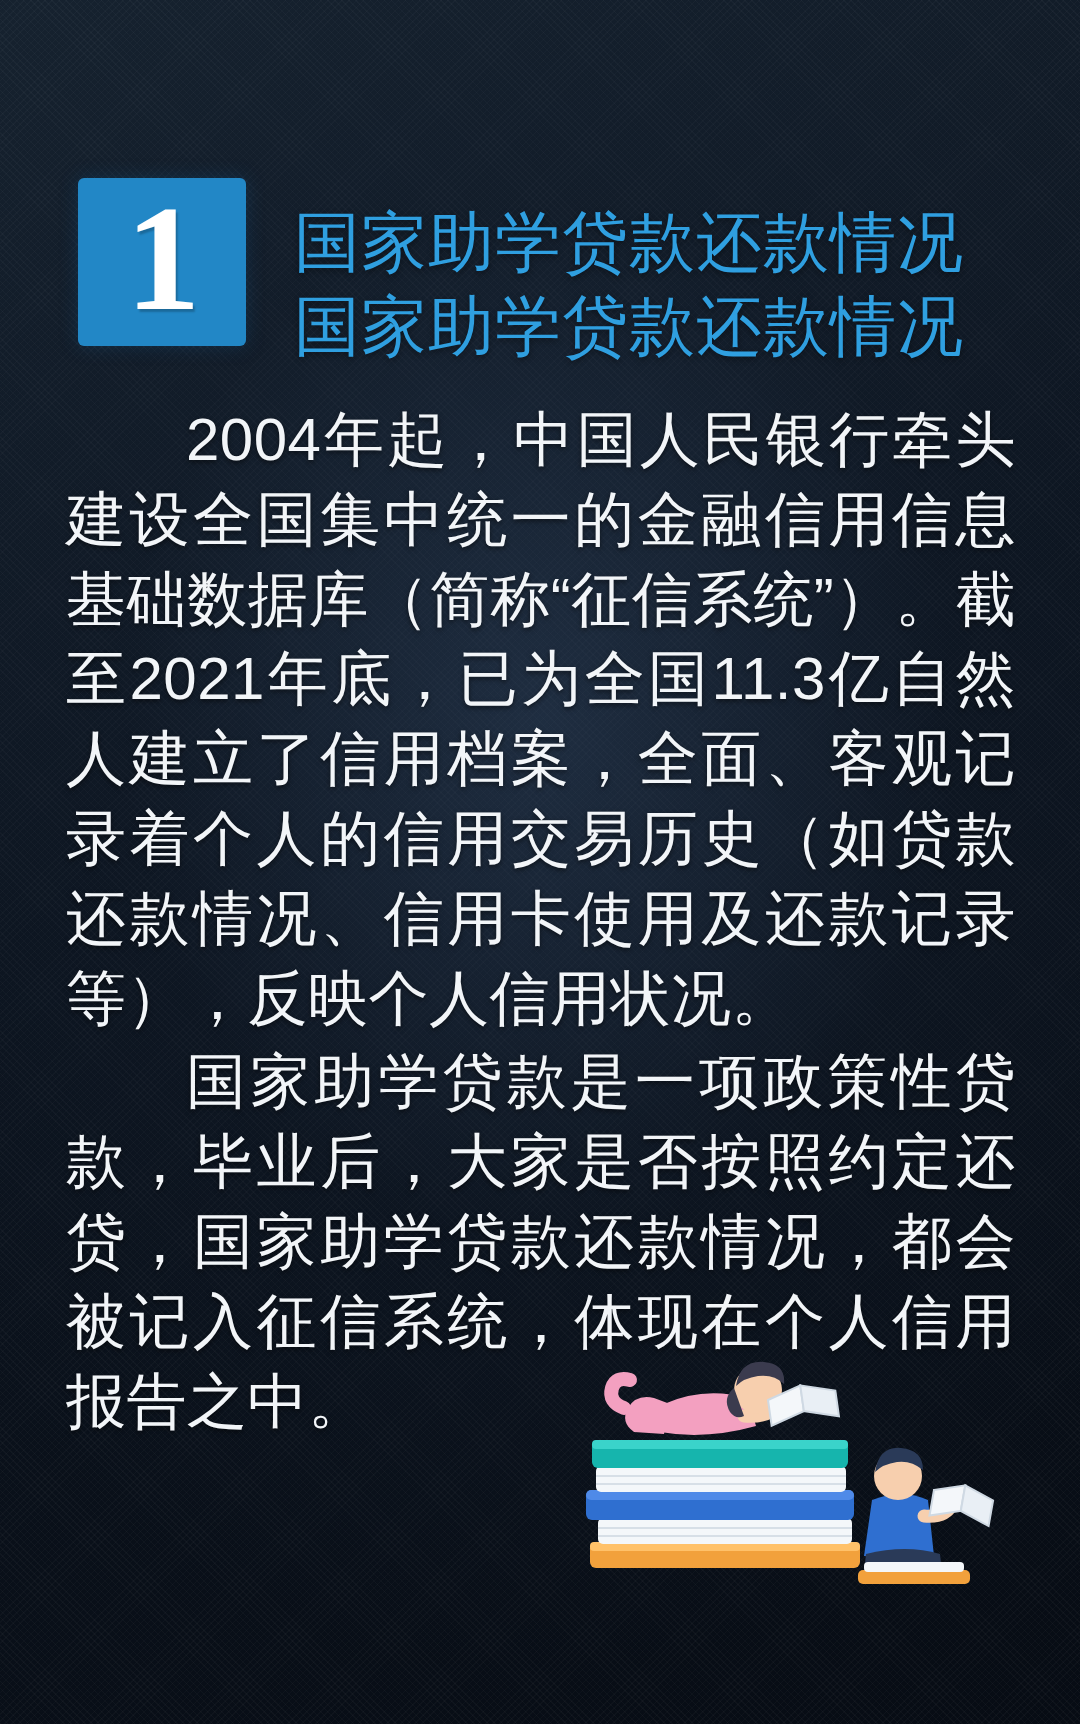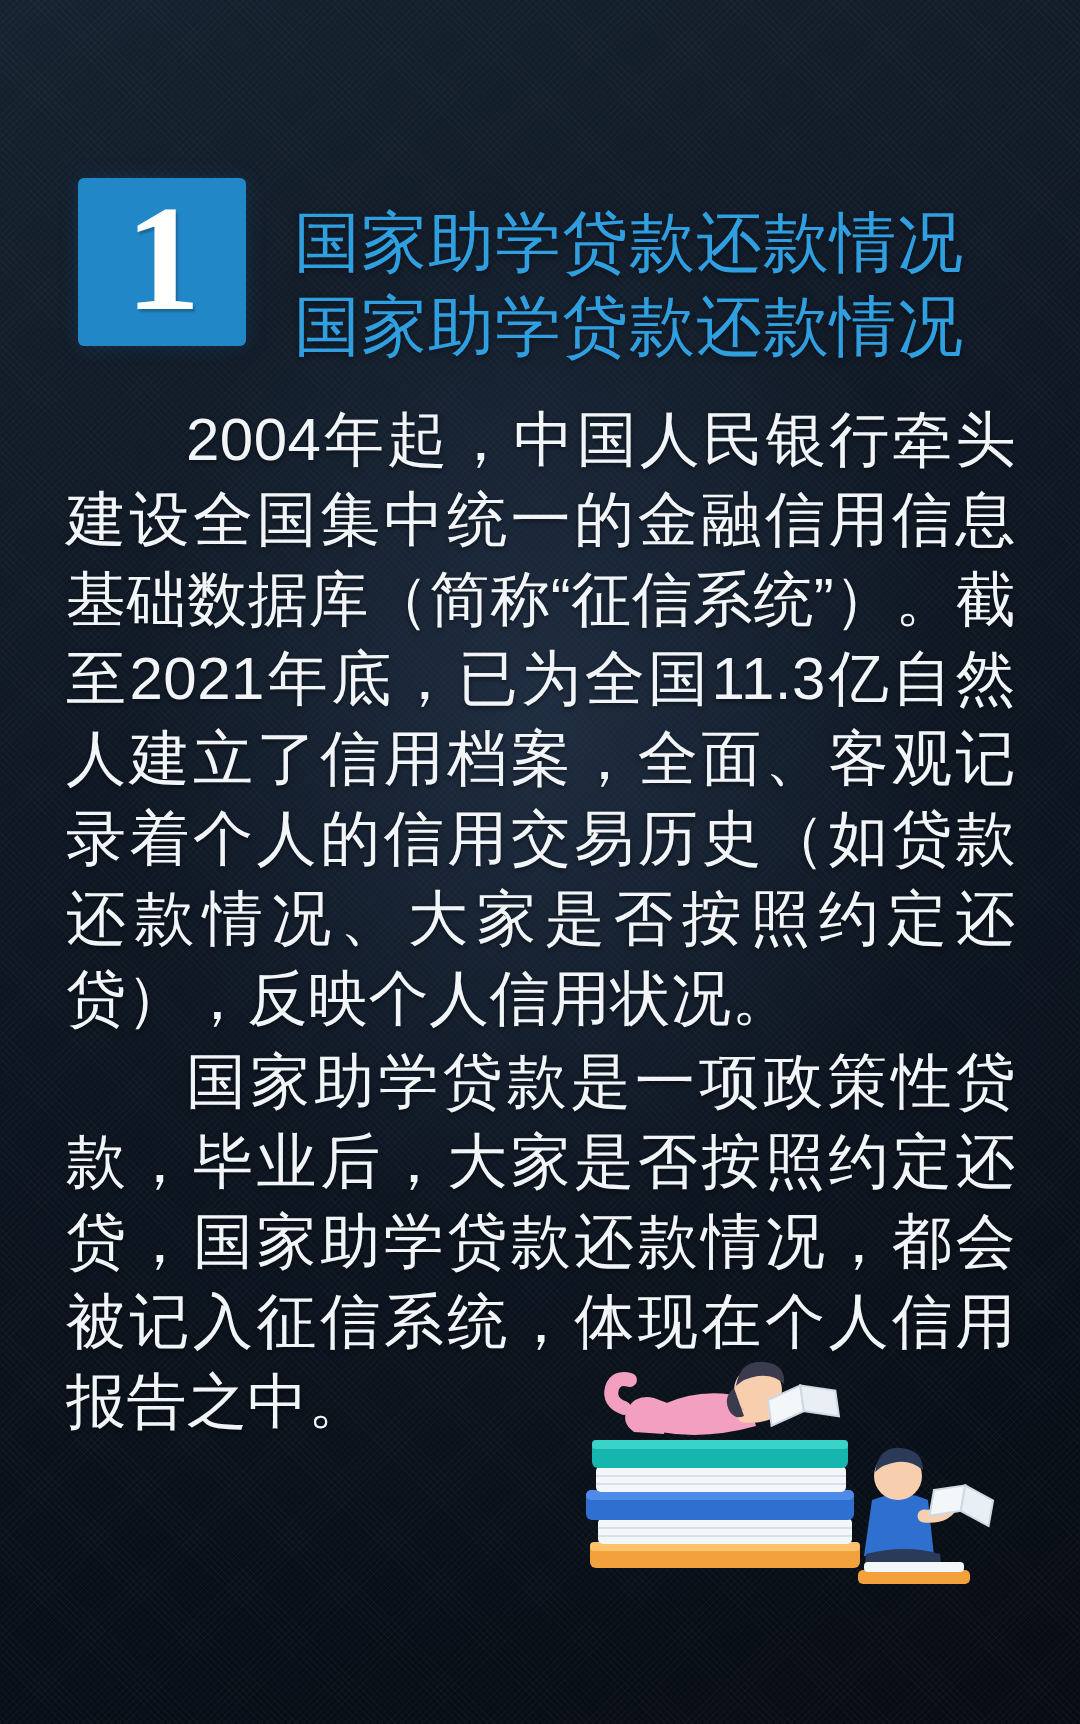--- a/index.html
+++ b/index.html
@@ -107,21 +107,21 @@
     <div id="badge">
       <span id="badge-number">1</span>
     </div>
     <div id="header-title">
       <span class="line">国家助学贷款还款情况</span>
       <span class="line">国家助学贷款还款情况</span>
     </div>
   </div>
 
   <div id="body-copy">
-    <p>2004年起，中国人民银行牵头建设全国集中统一的金融信用信息基础数据库（简称“征信系统”）。截至2021年底，已为全国11.3亿自然人建立了信用档案，全面、客观记录着个人的信用交易历史（如贷款还款情况、大家是否按照约定还贷），反映个人信用状况。</p>
+    <p>2004年起，中国人民银行牵头建设全国集中统一的金融信用信息基础数据库（简称“征信系统”）。截至2021年底，已为全国11.3亿自然人建立了信用档案，全面、客观记录着个人的信用交易历史（如贷款还款情况、信用卡使用及还款记录等），反映个人信用状况。</p>
     <p>国家助学贷款是一项政策性贷款，毕业后，大家是否按照约定还贷，国家助学贷款还款情况，都会被记入征信系统，体现在个人信用报告之中。</p>
   </div>
 
   <div id="illustration">
     <svg viewBox="0 0 430 300" width="430" height="300" xmlns="http://www.w3.org/2000/svg">
 
       <g>
 
         <rect x="18" y="238" width="270" height="26" rx="6" fill="#f2a13c"></rect>
         <rect x="18" y="238" width="270" height="9" rx="4" fill="#ffc169"></rect>

